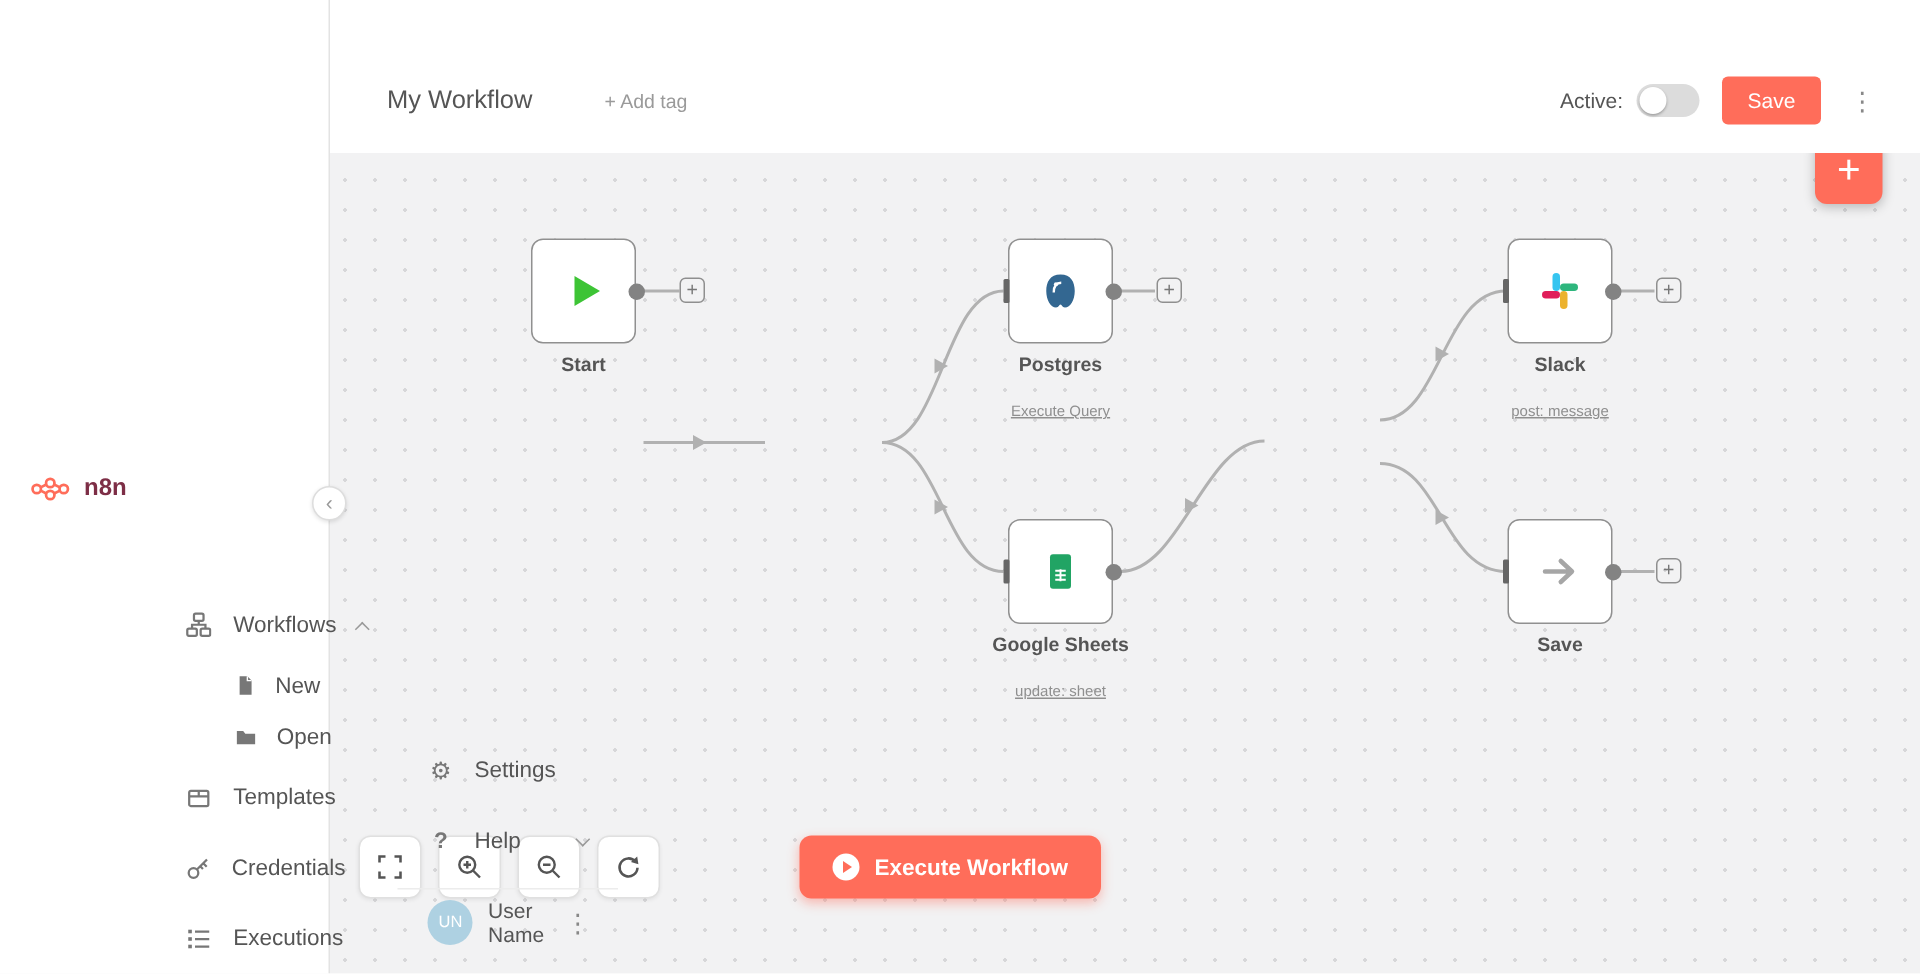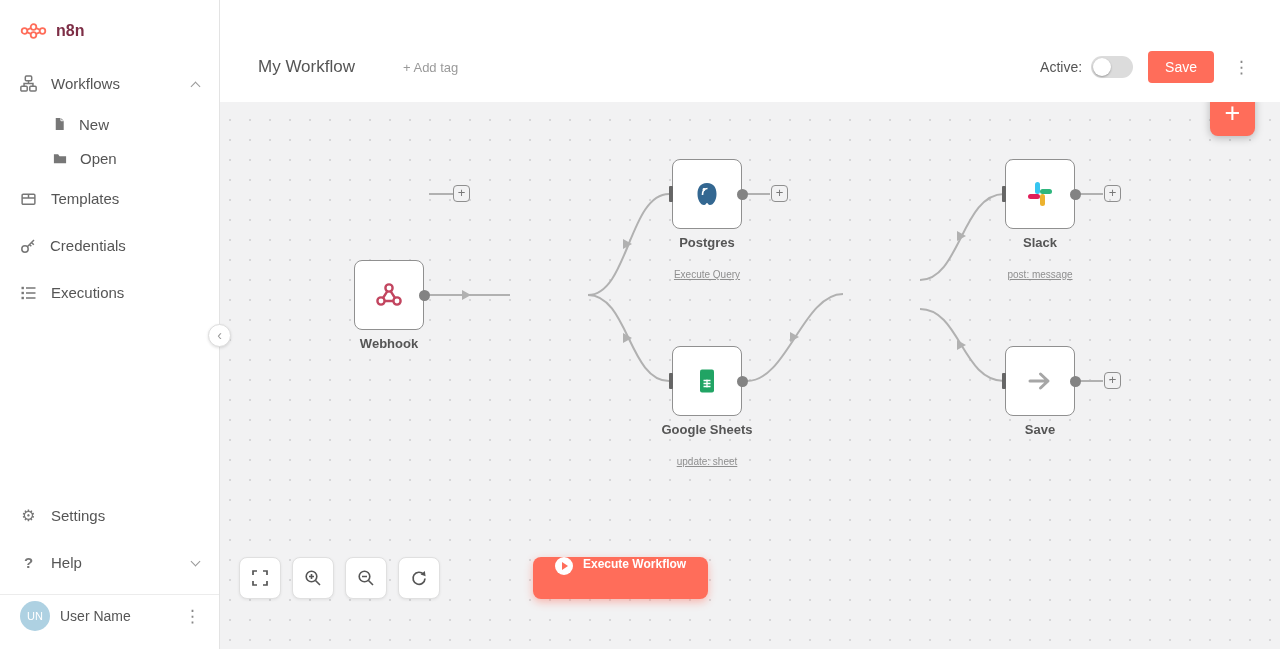--- a/index.html
+++ b/index.html
@@ -1,21 +1,21 @@
 <!DOCTYPE html>
 <html style="--color-accent: #ff6d5a; --color-brand_text: #7d2e46; --color-start_green: #3dc435; --color-webhook_pink: #c2455f; --color-postgres_blue: #336791; --color-sheets_green: #21a464; --color-if_green_dark: #2f7d32; --color-if_green_light: #63ae63; --color-slack_blue: #36c5f0; --color-slack_green: #2eb67d; --color-slack_yellow: #ecb22e; --color-slack_red: #e01e5a; --color-noop_gray: #a6a6a6;"><head>
 <meta charset="utf-8">
 <style>
   * { margin:0; padding:0; box-sizing:border-box; }
   body { font-family:"Liberation Sans", sans-serif; background:#fff; }
   .app { position:relative; width:1280px; height:649px; overflow:hidden; background:#fff; }
 
   
   .sidebar { position:absolute; left:0; top:0; bottom:0; width:220px; background:#fff;
-             border-right:1px solid #e3e3e3; display:flex; flex-direction:column; z-index:10; }
+             border-right:1px solid #e3e3e3; display:flex; flex-direction:row; z-index:10; }
   .logo { display:flex; align-items:center; gap:9px; padding:22px 20px 20px; cursor:pointer; }
   .logo-text { font-size:16px; font-weight:bold; color:var(--color-brand_text,#7d2e46); }
   .menu { display:flex; flex-direction:column;justify-content:flex-end; }
   .menu-item { display:flex; align-items:center; gap:14px; height:47px; padding:0 20px;
                font-size:15px; color:#555; cursor:pointer; }
   .submenu-item { display:flex; align-items:center; gap:12px; height:34px; padding:0 20px 0 52px;
                   font-size:15px; color:#555; cursor:pointer; }
   .chev { width:7px; height:7px; border-right:1.6px solid #999; border-bottom:1.6px solid #999;
           display:inline-block; }
   .chev-up { transform:rotate(-135deg); margin-top:5px; }
@@ -72,21 +72,21 @@
   .add-btn { position:absolute; left:990px; top:21px; width:45px; height:45px;
              background:var(--color-accent,#ff6d5a); border-radius:8px; color:#fff; font-size:27px;
              display:flex; align-items:center; justify-content:center; cursor:pointer;
              box-shadow:0 2px 8px rgba(0,0,0,.25); }
   .canvas-controls { position:absolute; left:19px; top:487px; display:flex; gap:11px; }
   .ctrl-btn { width:42px; height:42px; background:#fff; border:1px solid #e0e0e0; border-radius:8px;
               display:flex; align-items:center; justify-content:center; cursor:pointer;
               box-shadow:0 1px 3px rgba(0,0,0,.07); }
   .execute-btn { position:absolute; left:313px; top:487px; height:42px;
                  background:var(--color-accent,#ff6d5a); border:none; border-radius:8px; color:#fff;
-                 font-size:12px; font-weight:bold; display:flex; gap:10px;
+                 font-size:15px; font-weight:bold; display:flex; align-items:center; gap:10px;
                  padding:0 22px; cursor:pointer; font-family:inherit;
                  box-shadow:0 3px 8px rgba(255,109,90,.45); }
   .exec-play { width:18px; height:18px; border-radius:50%; background:#fff; position:relative; }
   .exec-play::after { content:""; position:absolute; left:7px; top:5px;
                       border-left:6px solid var(--color-accent,#ff6d5a);
                       border-top:4px solid transparent; border-bottom:4px solid transparent; }
   .collapse-handle { position:absolute; left:-12px; top:254px; width:23px; height:23px; background:#fff;
                      border:1px solid #ddd; border-radius:50%; color:#999; font-size:14px;
                      line-height:20px; text-align:center; z-index:20; cursor:pointer;
                      box-shadow:0 1px 3px rgba(0,0,0,.12); }
@@ -221,35 +221,30 @@
       <g fill="#b1b1b1">
         <polygon points="242,220 251,225 242,230"></polygon>
         <polygon points="403,169 412,174 403,179"></polygon>
         <polygon points="403,263 412,268 403,273"></polygon>
         <polygon points="570,262 579,267 570,272"></polygon>
         <polygon points="737,161 746,166 737,171"></polygon>
         <polygon points="737,270 746,275 737,280"></polygon>
       </g>
     </svg>
 
-
-    <div class="node" style="left:134px;top:190px">
-      <div class="node-box">
-        <svg width="28" height="28" viewBox="0 0 28 28">
-          <g fill="none" stroke-width="2.4" stroke="#c2455f">
-            <circle cx="6" cy="20" r="3.6"></circle>
-              <circle cx="22" cy="20" r="3.6"></circle>
-              <circle cx="14" cy="7" r="3.6"></circle>
-            <path d="M12.4 10.2 L8 17 M15.6 10.2 L20 17 M9.6 20 H18.4"></path>
-          </g>
-        </svg>
-      </div>
-      <span class="out-port"></span>
-      <div class="node-label">Webhook</div>
-    </div>
+    <div class="node" style="left:134px;top:89px">
+      <div class="node-box">
+        <svg width="28" height="28" viewBox="0 0 28 28">
+          <polygon points="8,4 25,14 8,24" fill="#3dc435"></polygon>
+        </svg>
+      </div>
+      <span class="out-port"></span>
+      <div class="node-label">Start</div>
+    </div>
+
 
 
     <div class="node" style="left:452px;top:89px">
       <div class="node-box">
         <svg width="28" height="28" viewBox="0 0 28 28">
           <path d="M14 3 C7 3 4.5 8 4.5 14 C4.5 20 7.5 25 11 25 C13 25 13 23 14 23 C15 23 15 25 17 25 C20.5 25 23.5 20 23.5 14 C23.5 8 21 3 14 3 Z" fill="#336791"></path>
           <path d="M9.5 15 C9.5 10.5 11.5 8.5 14.5 8.5" fill="none" stroke="#fff" stroke-width="1.6"></path>
           <circle cx="11" cy="9.5" r="1.4" fill="#fff"></circle>
         </svg>
       </div>

